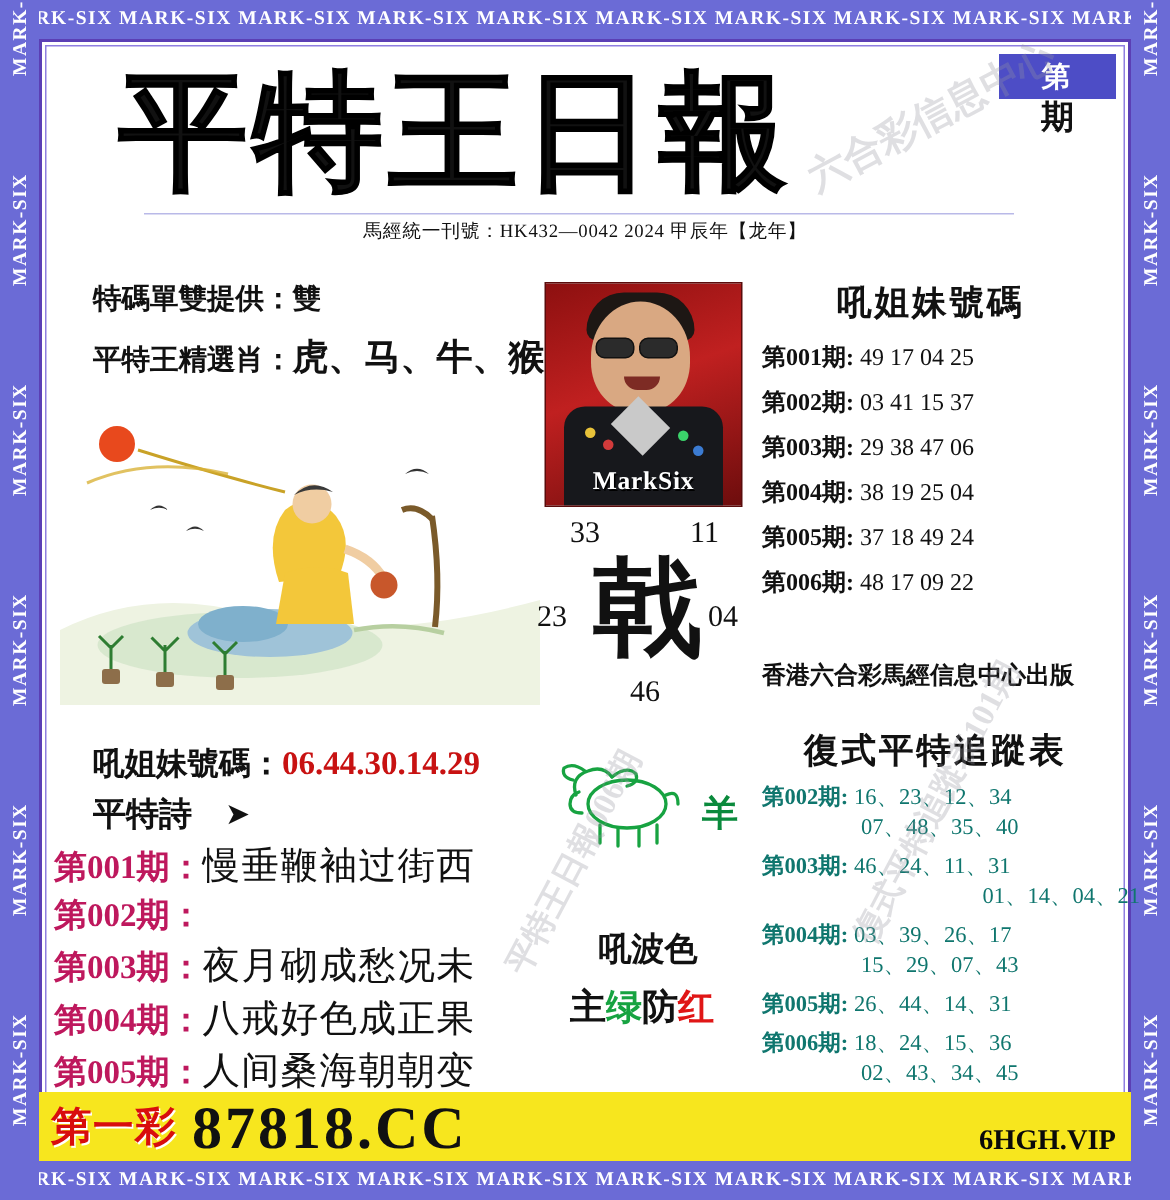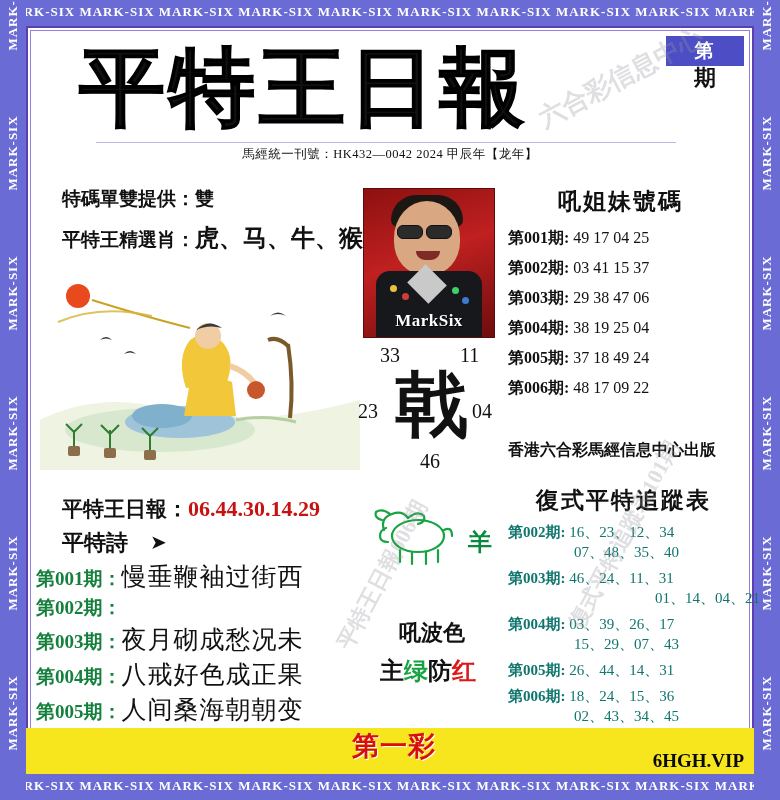--- a/index.html
+++ b/index.html
@@ -116,21 +116,21 @@
   .poem-arrow{
     position:absolute;left:150px;top:530px;font-size:20px;color:#111;
   }
   .poem-list{
     position:absolute;left:36px;top:560px;width:340px;
   }
   .poem-row{
     display:flex;align-items:baseline;margin-bottom:2px;
     font-family:"Liberation Serif",serif;
   }
-  .poem-label{font-size:19px;color:#15803d;white-space:nowrap;font-weight:bold;}
+  .poem-label{font-size:22px;color:#be185d;white-space:nowrap;font-weight:bold;}
   .poem-text{font-size:25px;color:#111;letter-spacing:1px;white-space:nowrap;font-family:Liberation Mono, monospace;}
   
   .portrait{
     position:absolute;left:363px;top:188px;width:130px;height:148px;
     background:linear-gradient(160deg,#8d1010 0%,#c02020 45%,#6d0d0d 100%);
     overflow:hidden;border:1px solid #5a0c0c;
   }
   .portrait .face{
     position:absolute;left:30px;top:12px;width:66px;height:74px;
     border-radius:50% 50% 45% 45%;
@@ -225,21 +225,20 @@
   }
   .wm1{left:530px;top:60px;font-size:26px;transform:rotate(-28deg);}
   .wm2{left:520px;top:520px;font-size:22px;transform:rotate(-62deg);}
   .wm3{left:300px;top:560px;font-size:22px;transform:rotate(-62deg);}
   
   .bottom-banner{
     position:absolute;left:26px;bottom:26px;width:728px;height:46px;
     background:#f7e61e;
     display:flex;align-items:center;
     overflow:hidden;
-    flex-direction:column;
   }
   .bb-left{
     font-family:"Liberation Serif",serif;font-weight:bold;color:#d80d0d;
     font-size:27px;padding-left:8px;letter-spacing:1px;
     text-shadow:1px 1px 0 #fff;
   }
   .bb-mid{
     font-family:"Liberation Serif",serif;font-weight:bold;color:#111;
     font-size:40px;padding-left:10px;letter-spacing:2px;
   }
@@ -331,21 +330,21 @@
       <g fill="#8d6e4a">
         <rect x="28" y="176" width="12" height="10" rx="2"></rect>
         <rect x="64" y="178" width="12" height="10" rx="2"></rect>
         <rect x="104" y="180" width="12" height="10" rx="2"></rect>
       </g>
       <path d="M196 150 q30 -6 60 2" stroke="#b7cfa0" stroke-width="3" fill="none"></path>
     </svg>
   </div>
 
   <div class="pingma">
-    <span>平特王日報：</span><span class="nums">06.44.30.14.29</span>
+    <span>吼姐妹號碼：</span><span class="nums">06.44.30.14.29</span>
   </div>
 
   <div class="poem-title">平特詩</div>
   <div class="poem-arrow">➤</div>
 
   <div class="poem-list">
     <div class="poem-row">
       <span class="poem-label">第001期：</span>
       <span class="poem-text">慢垂鞭袖过街西</span>
     </div>

